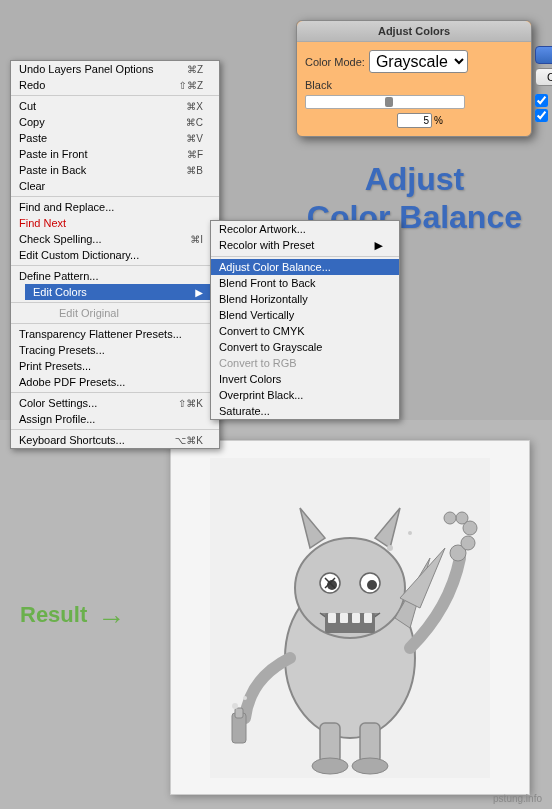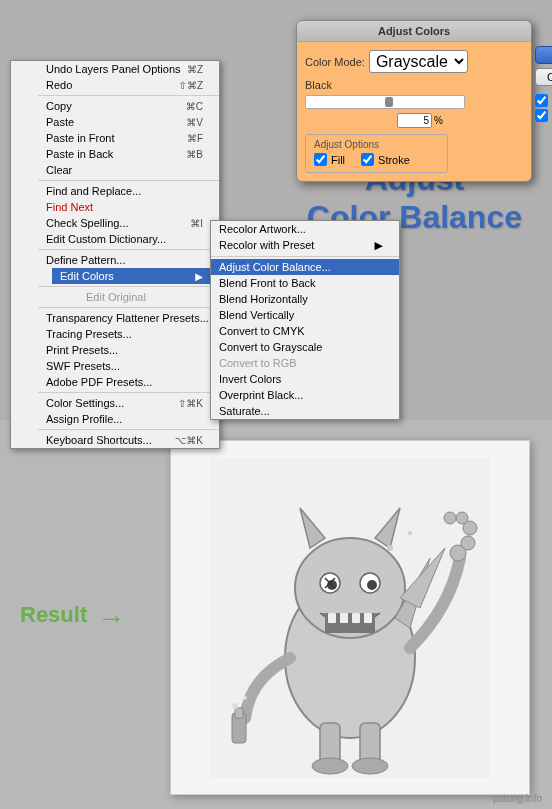--- a/index.html
+++ b/index.html
@@ -24,21 +24,20 @@
     
     .menu-panel {
       position: absolute;
       left: 10px;
       top: 60px;
       width: 210px;
       background: #f0f0f0;
       border: 1px solid #888;
       box-shadow: 2px 2px 6px rgba(0,0,0,0.4);
       z-index: 10;
-      padding-left: 27px;
     }
     .menu-item {
       padding: 2px 16px 2px 8px;
       color: #000;
       display: flex;
       justify-content: space-between;
       align-items: center;
       white-space: nowrap;
       cursor: default;
     }
@@ -271,20 +270,24 @@
     <div class="menu-item">
       <span>Undo Layers Panel Options</span>
       <span class="shortcut">⌘Z</span>
     </div>
     <div class="menu-item">
       <span>Redo</span>
       <span class="shortcut">⇧⌘Z</span>
     </div>
     <div class="menu-separator"></div>
     <div class="menu-item">
+      <span>Cut</span>
+      <span class="shortcut">⌘X</span>
+    </div>
+    <div class="menu-item">
       <span>Copy</span>
       <span class="shortcut">⌘C</span>
     </div>
     <div class="menu-item">
       <span>Paste</span>
       <span class="shortcut">⌘V</span>
     </div>
     <div class="menu-item">
       <span>Paste in Front</span>
       <span class="shortcut">⌘F</span>
@@ -324,23 +327,20 @@
     </div>
     <div class="menu-separator"></div>
     <div class="menu-item">
       <span>Transparency Flattener Presets...</span>
     </div>
     <div class="menu-item">
       <span>Tracing Presets...</span>
     </div>
     <div class="menu-item">
       <span>Print Presets...</span>
-    </div>
-    <div class="menu-item">
-      <span>SWF Presets...</span>
     </div>
     <div class="menu-item">
       <span>Adobe PDF Presets...</span>
     </div>
     <div class="menu-separator"></div>
     <div class="menu-item">
       <span>Color Settings...</span>
       <span class="shortcut">⇧⌘K</span>
     </div>
     <div class="menu-item">
@@ -426,33 +426,20 @@
         <span class="dialog-label">Black</span>
       </div>
       <div class="dialog-slider-area">
         <div class="dialog-slider-thumb"></div>
       </div>
       <div style="display:flex; justify-content:flex-end; align-items:center; gap:2px; margin-right:80px;">
         <input class="dialog-input" type="text" value="5" style="">
         <span class="dialog-percent">%</span>
       </div>
 
-      <div class="adjust-options-box" style="margin-right:75px;">
-        <div class="adjust-options-label">Adjust Options</div>
-        <div class="adjust-options-row">
-          <div class="dialog-check-row">
-            <input type="checkbox" checked="" style="">
-            <span>Fill</span>
-          </div>
-          <div class="dialog-check-row">
-            <input type="checkbox" checked="" style="">
-            <span>Stroke</span>
-          </div>
-        </div>
-      </div>
     </div>
   </div>
 
   <div class="adjust-text">
     <div>Adjust</div>
     <div>Color Balance</div>
   </div>
 
 </div>
 

